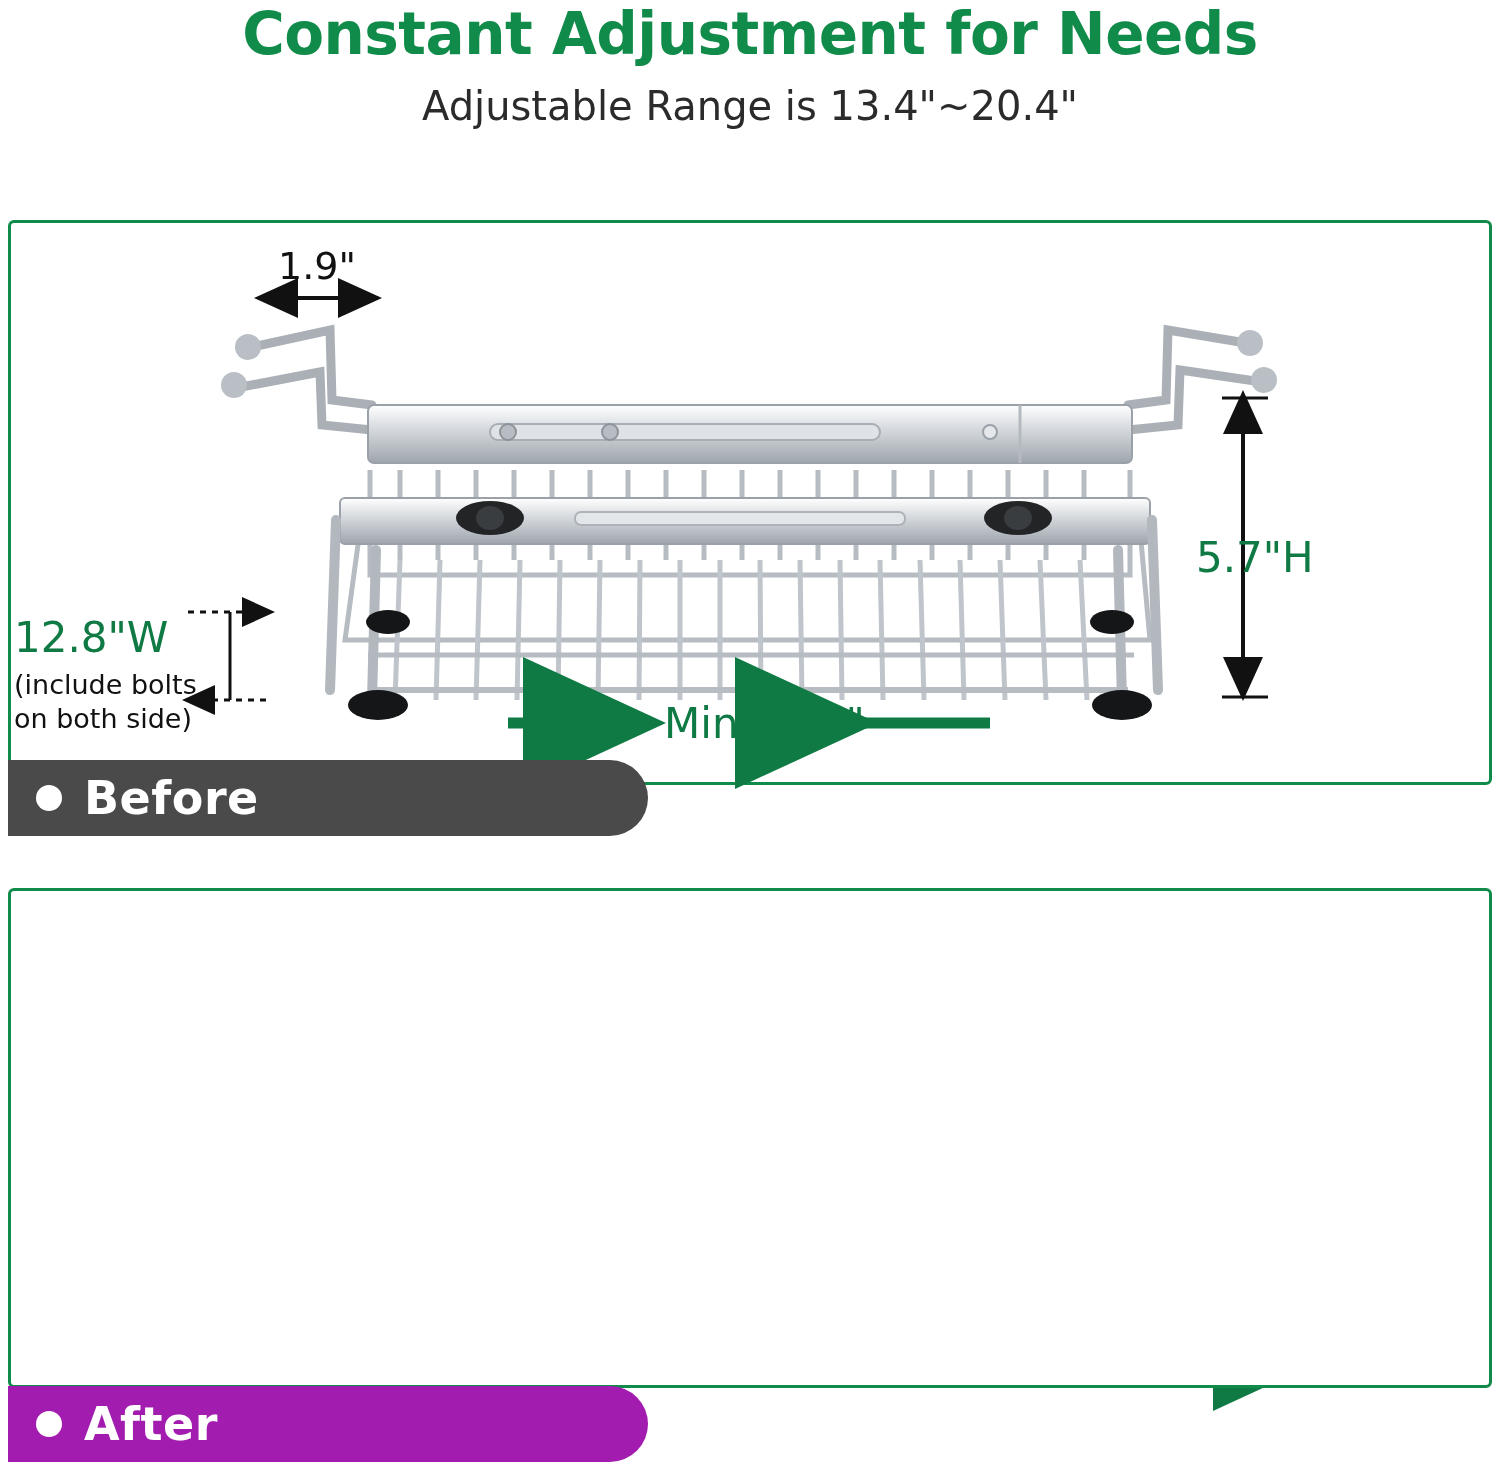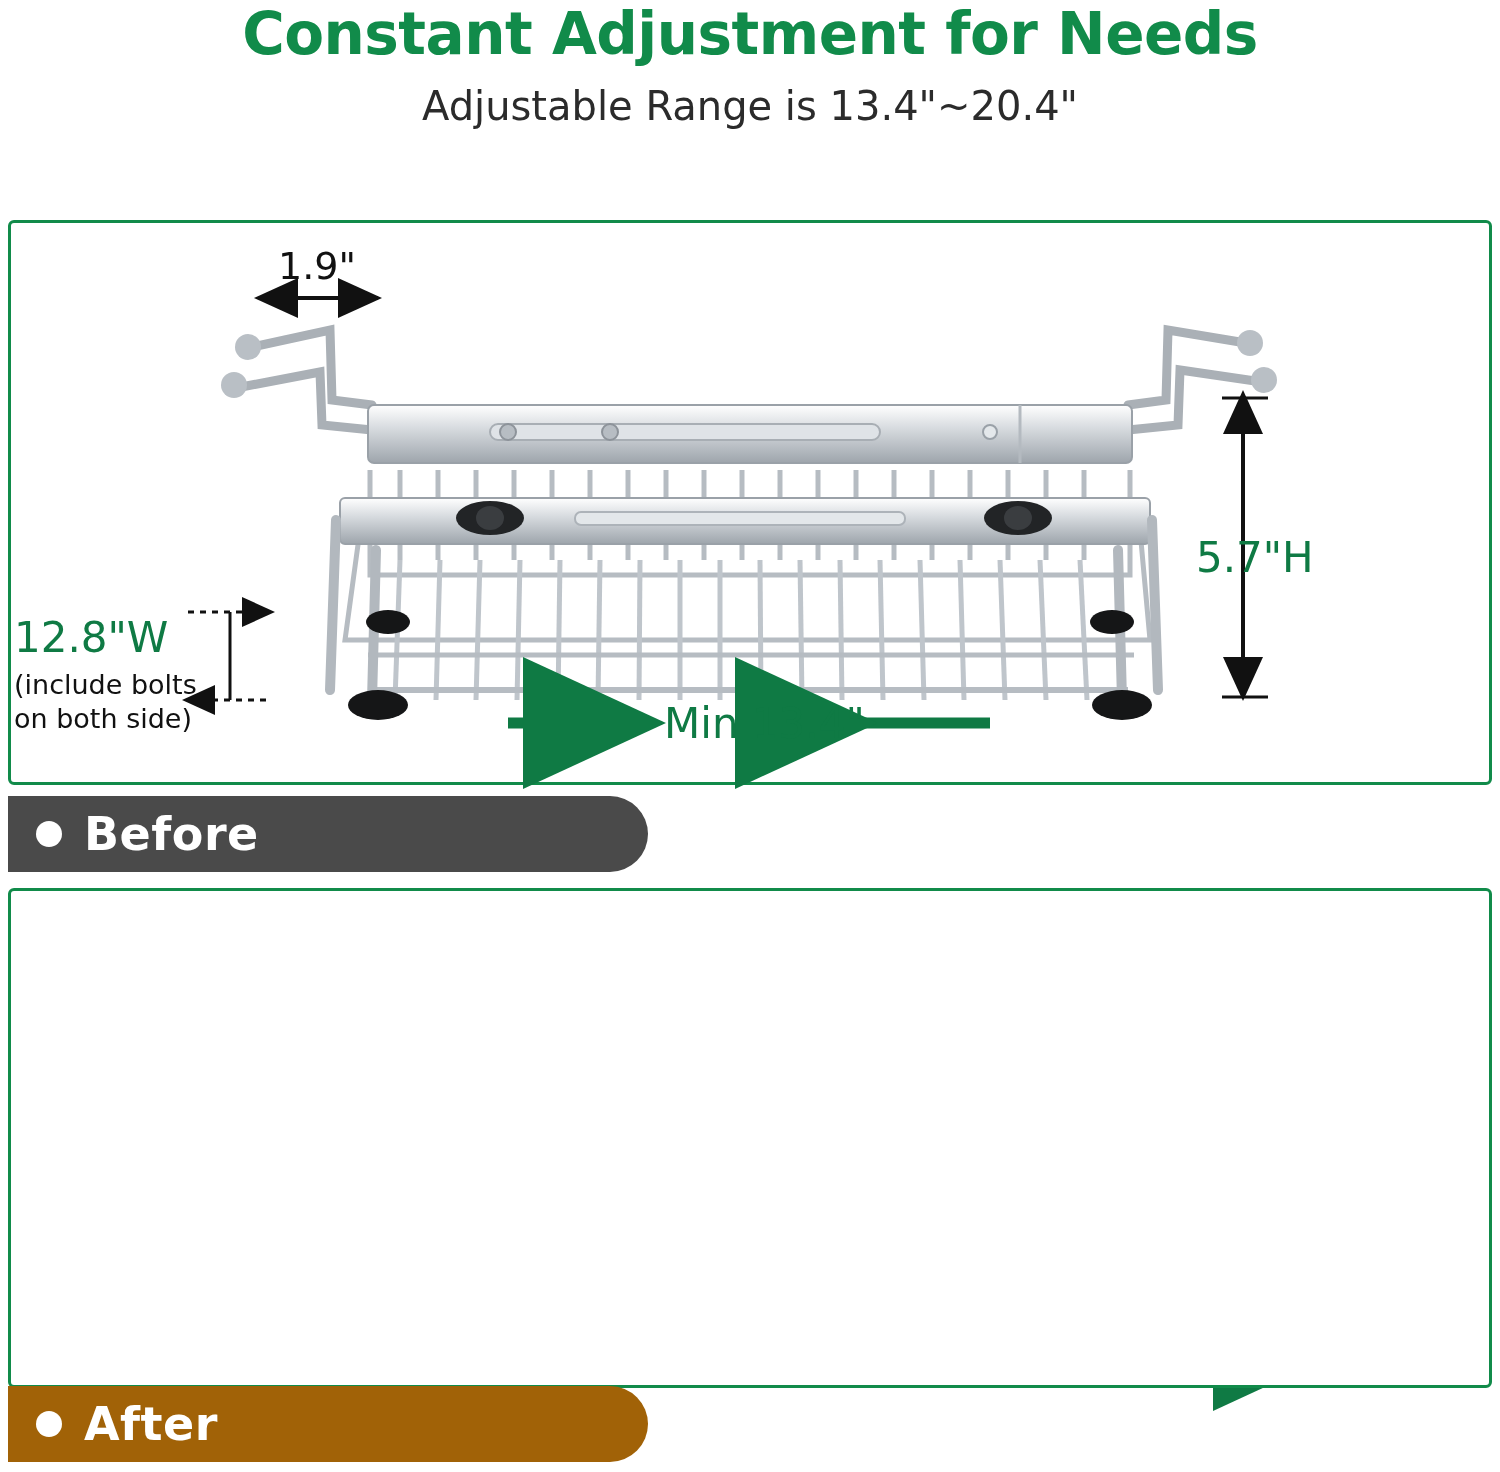--- a/index.html
+++ b/index.html
@@ -59,26 +59,26 @@
     left: 8px;
     width: 640px;
     height: 76px;
     border-radius: 0 40px 40px 0;
     display: flex;
     align-items: center;
     padding-left: 28px;
     box-sizing: border-box;
   }
   .label-before {
-    top: 796px;
+    top: 760px;
     background: #4a4a4a;
   }
   .label-after {
     top: 1386px;
-    background: #a16207;
+    background: #a21caf;
   }
   .label-dot {
     width: 26px;
     height: 26px;
     border-radius: 50%;
     background: #ffffff;
     margin-right: 22px;
     flex: none;
   }
   .label-text {

